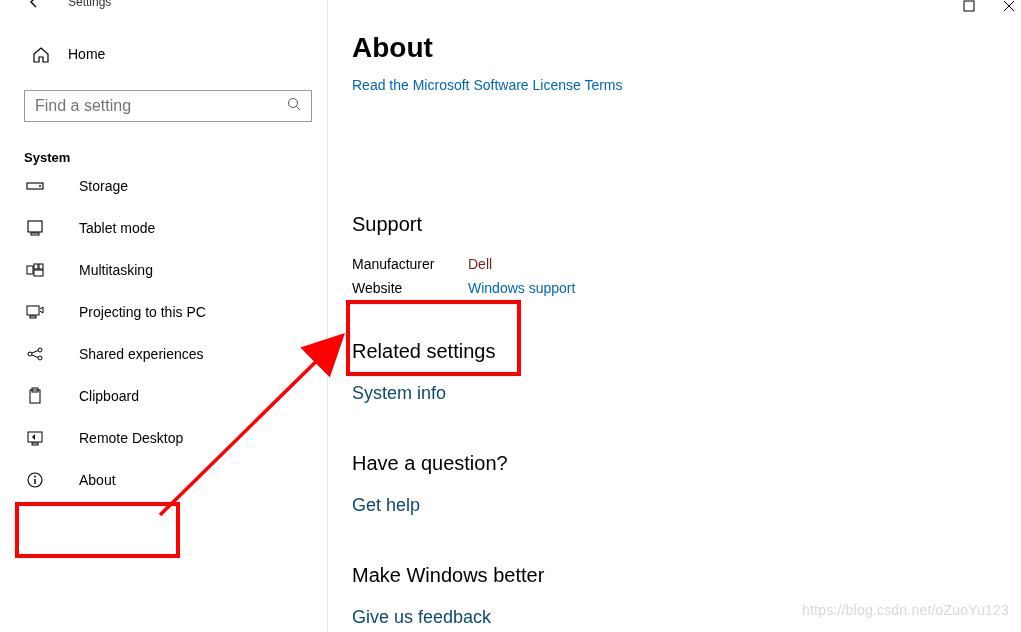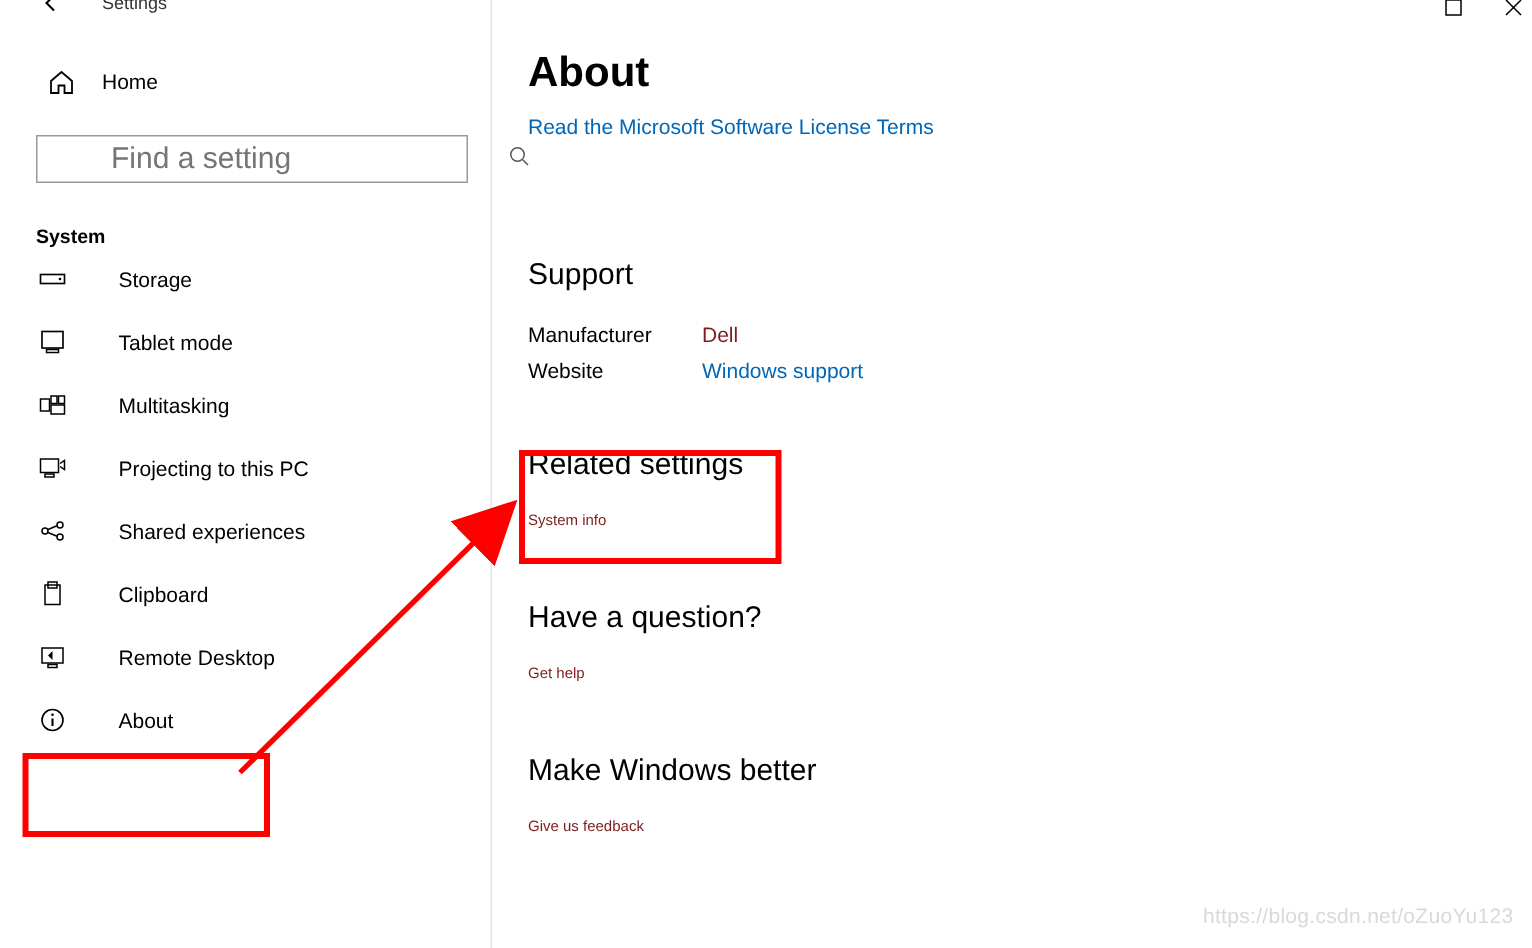--- a/index.html
+++ b/index.html
@@ -7,36 +7,36 @@
     .window { display: flex; height: 100%; }
     .titlebar { position: absolute; top: 0; left: 0; right: 0; height: 32px; display: flex; align-items: center; padding-left: 24px; }
     .back-btn { width: 20px; height: 20px; display: flex; align-items: center; justify-content: center; margin-right: 24px; margin-top: -28px; }
     .title-text { font-size: 12px; color: #333; margin-top: -28px; }
     .win-controls { position: absolute; right: 6px; top: -2px; display: flex; gap: 28px; }
     .sidebar { width: 328px; border-right: 1px solid #e5e5e5; padding-top: 38px; padding-left: 24px; padding-right: 14px; }
     .home-row { display: flex; gap: 18px; margin-bottom: 22px; margin-top: 4px; cursor: pointer; padding: 4px 8px; }
     .home-row .icon { width: 18px; display: flex; }
     .home-label { font-size: 14px; color: #000; }
     .search-box { width: 288px; height: 32px; border: 1px solid #999; display: flex; align-items: center; padding: 0 10px; margin-bottom: 28px; }
-    .search-box input { border: none; outline: none; flex: 1; font-size: 20px; background: transparent; margin-left: 39px; }
+    .search-box input { border: none; outline: none; flex: 1; font-size: 16px; background: transparent; }
     .search-icon { width: 14px; height: 14px; }
     .category-label { font-size: 13px; font-weight: 600; color: #000; padding-left: 0px; }
     .nav-item { display: flex; align-items: center; gap: 35px; padding: 12px 8px 12px 2px; cursor: pointer; font-size: 14px; color: #000; }
     .nav-item .icon { width: 18px; height: 18px; display: flex; align-items: center; justify-content: center; }
     .nav-item.active { background: transparent; }
     .content { flex: 1; padding: 32px 0 0 24px; overflow-y: auto; }
     .page-title { font-size: 28px; font-weight: 600; color: #000; margin-bottom: 12px; }
-    .page-link { font-size: 14px; color: #0067b8; cursor: pointer; display: inline-block; margin-bottom: 80px; text-align: right; }
+    .page-link { font-size: 14px; color: #0067b8; cursor: pointer; display: inline-block; margin-bottom: 120px; text-align: right; }
     .section-title { font-size: 20px; font-weight: 400; color: #000; margin-bottom: 20px; }
     .kv-row { display: flex; font-size: 14px; margin-bottom: 8px; }
     .kv-key { width: 116px; color: #000; }
     .kv-val { color: #7f1d1d; }
     .kv-val.link { color: #0067b8; cursor: pointer; }
     .section-gap { height: 36px; }
-    .small-link { font-size: 10px; color: #7f1d1d; cursor: pointer; }
+    .small-link { font-size: 18px; color: #0c4a6e; cursor: pointer; }
     .annotation-box-1 { position: absolute; border: 4px solid #ff0000; left: 15px; top: 502px; width: 165px; height: 56px; pointer-events: none; }
     .annotation-box-2 { position: absolute; border: 4px solid #ff0000; left: 346px; top: 300px; width: 175px; height: 76px; pointer-events: none; }
     .annotation-arrow { position: absolute; left: 140px; top: 320px; width: 220px; height: 210px; pointer-events: none; }
     .watermark { position: absolute; right: 12px; bottom: 14px; font-size: 14px; color: #d9d9d9; letter-spacing: 0.2px; }
   </style>
 </head>
 <body>
 
 <div class="titlebar">
   <span class="back-btn">

